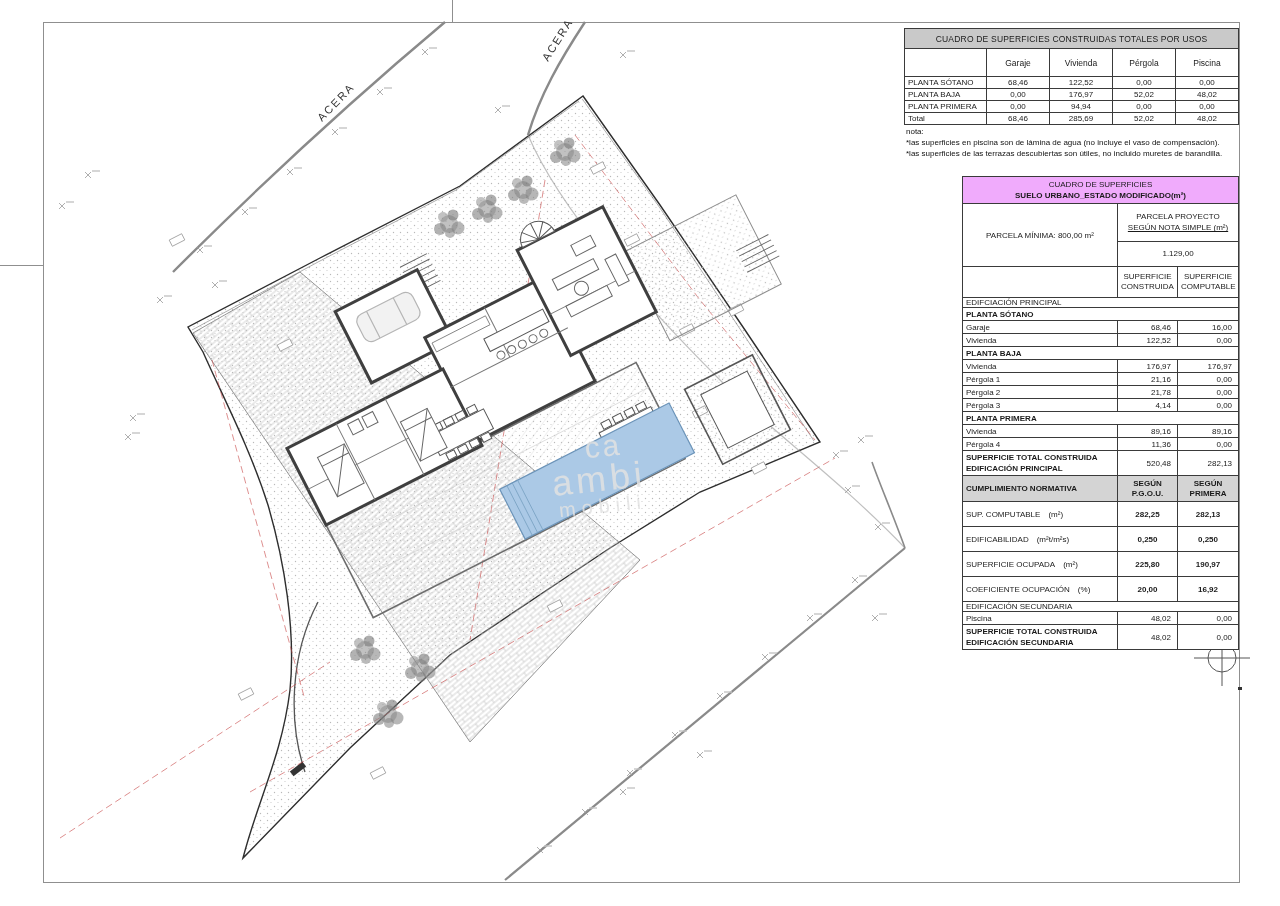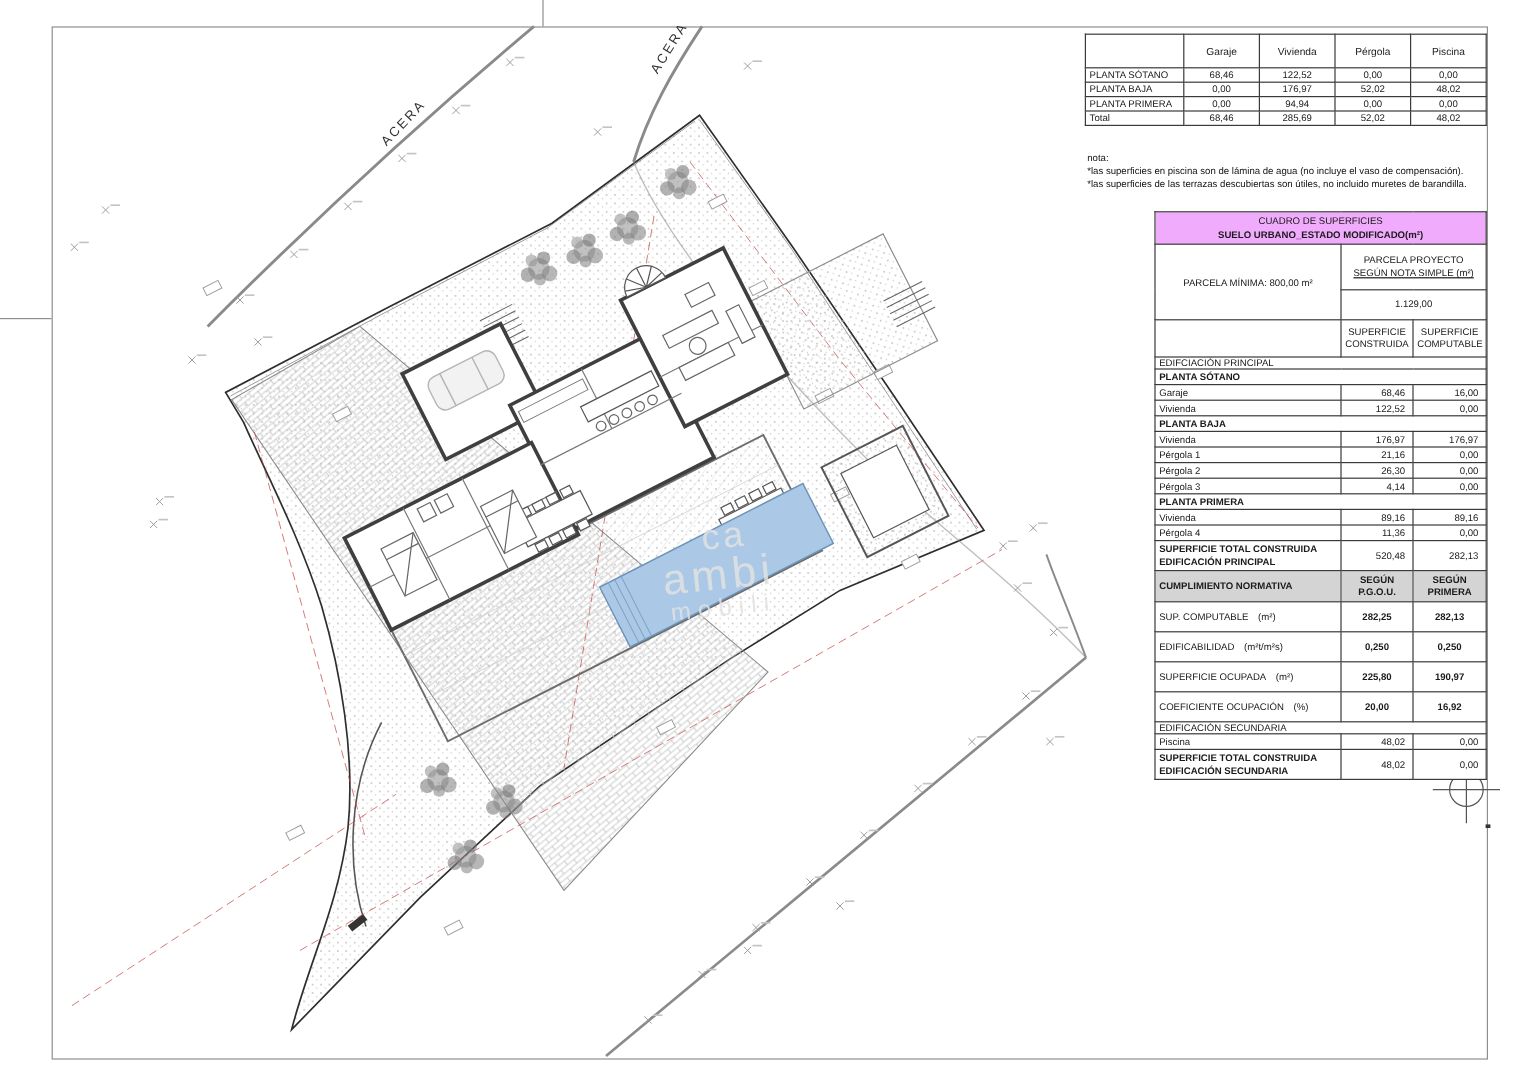--- a/index.html
+++ b/index.html
@@ -274,20 +274,23 @@
 <table class="tbl" id="totals-table">
   <colgroup>
       <col style="width:82px">
       <col style="width:63px">
       <col style="width:63px">
       <col style="width:63px">
       <col style="width:63px">
     </colgroup>
   <tbody>
     <tr>
+        <td class="title" colspan="5">CUADRO DE SUPERFICIES CONSTRUIDAS TOTALES POR USOS</td>
+      </tr>
+    <tr>
       <td class="colhdr"></td>
       <td class="colhdr">Garaje</td>
       <td class="colhdr">Vivienda</td>
       <td class="colhdr">Pérgola</td>
       <td class="colhdr">Piscina</td>
     </tr>
   </tbody>
   <tbody>
       <tr>
         <td class="lab">PLANTA SÓTANO</td>
@@ -380,21 +383,21 @@
         <td class="v">176,97</td>
         <td class="v">176,97</td>
       </tr>
       <tr class="data">
         <td class="pre">Pérgola 1</td>
         <td class="v">21,16</td>
         <td class="v">0,00</td>
       </tr>
       <tr class="data">
         <td class="pre">Pérgola 2</td>
-        <td class="v">26,30</td>
+        <td class="v">21,78</td>
         <td class="v">0,00</td>
       </tr>
       <tr class="data">
         <td class="pre">Pérgola 3</td>
         <td class="v">4,14</td>
         <td class="v">0,00</td>
       </tr>
       <tr class="sub">
         <td class="sub-c" colspan="3">PLANTA PRIMERA</td>
       </tr>

